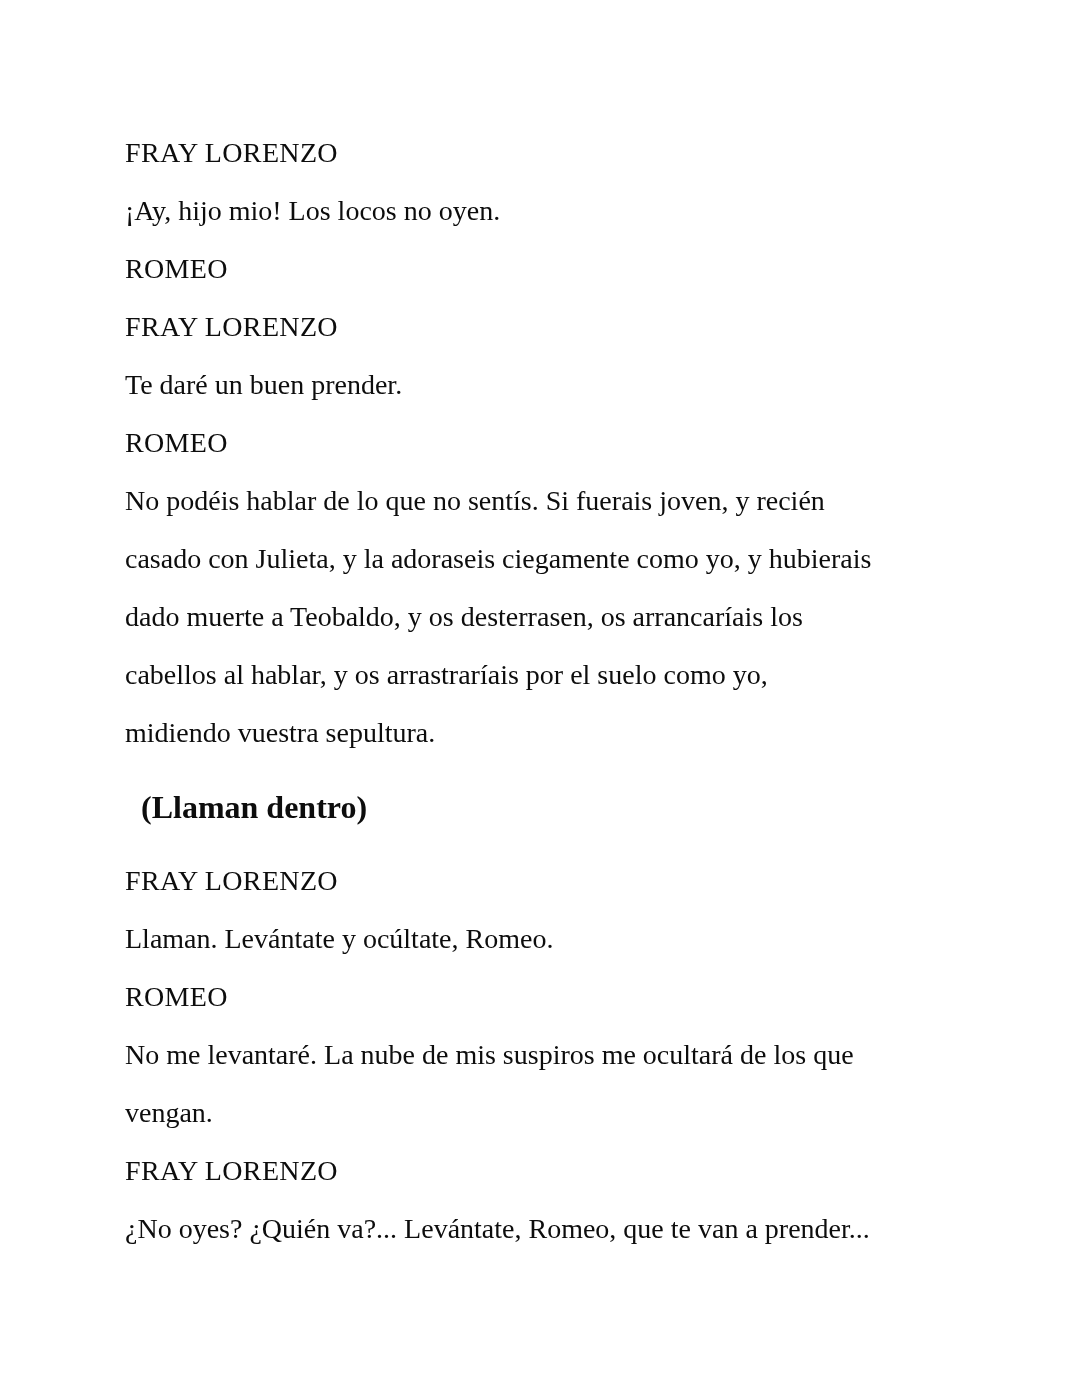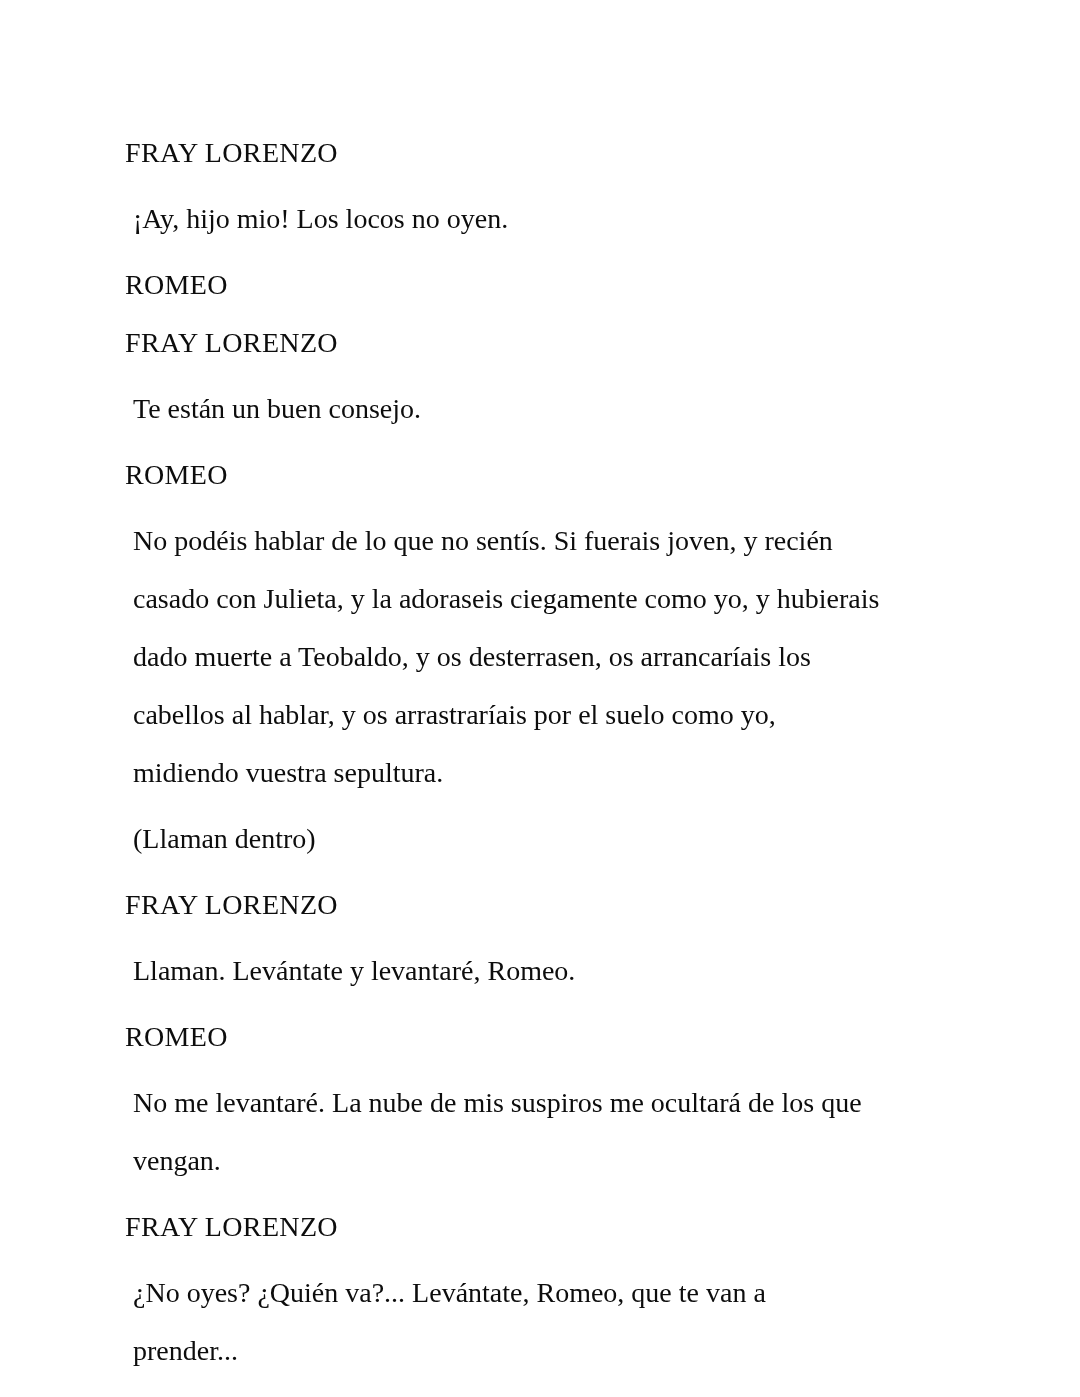--- a/index.html
+++ b/index.html
@@ -37,59 +37,60 @@
     font-size: 28px;
     line-height: 58px;
     margin: 0;
     padding: 0;
     letter-spacing: 0.35px;
   }
 
   .speech {
     font-size: 28px;
     line-height: 58px;
-    margin: 8px;
+    margin: 0;
     padding: 0;
     text-align: left;
     
   }
 
   .stage-direction {
-    font-size: 28px;
+    font-size: 32px;
     line-height: 58px;
-    margin: 8px;
+    margin: 16px;
     padding: 0;
+    font-weight: bold;
   }
 
   
   .speech.wrap {
     width: 748px;
   }
 </style>
 </head>
 <body style="background: rgb(255, 255, 255); color: rgb(13, 13, 13);">
 
 <div class="page" style="background: rgb(255, 255, 255);">
   <div class="doc-body">
 
     <p class="speaker">FRAY LORENZO</p>
     <p class="speech">¡Ay, hijo mio! Los locos no oyen.</p>
 
     <p class="speaker">ROMEO</p>
 
     <p class="speaker">FRAY LORENZO</p>
-    <p class="speech">Te están un buen consejo.</p>
+    <p class="speech">Te daré un buen prender.</p>
 
     <p class="speaker">ROMEO</p>
     <p class="speech wrap">No podéis hablar de lo que no sentís. Si fuerais joven, y recién casado con Julieta, y la adoraseis ciegamente como yo, y hubierais dado muerte a Teobaldo, y os desterrasen, os arrancaríais los cabellos al hablar, y os arrastraríais por el suelo como yo, midiendo vuestra sepultura.</p>
 
     <p class="stage-direction">(Llaman dentro)</p>
 
     <p class="speaker">FRAY LORENZO</p>
-    <p class="speech">Llaman. Levántate y levantaré, Romeo.</p>
+    <p class="speech">Llaman. Levántate y ocúltate, Romeo.</p>
 
     <p class="speaker">ROMEO</p>
     <p class="speech wrap">No me levantaré. La nube de mis suspiros me ocultará de los que vengan.</p>
 
     <p class="speaker">FRAY LORENZO</p>
     <p class="speech">¿No oyes? ¿Quién va?... Levántate, Romeo, que te van a prender...</p>
 
   </div>
 </div>
 

